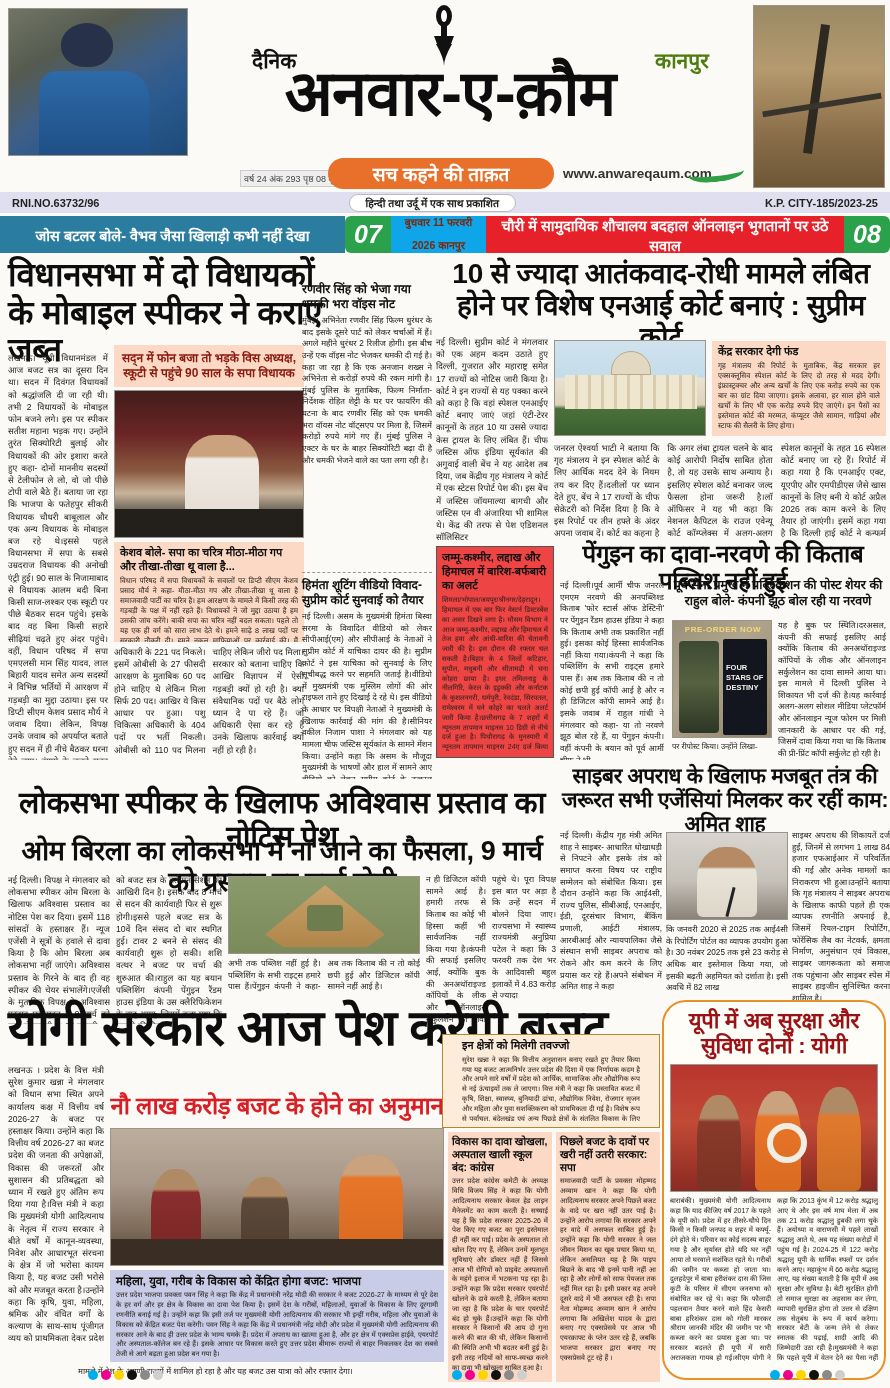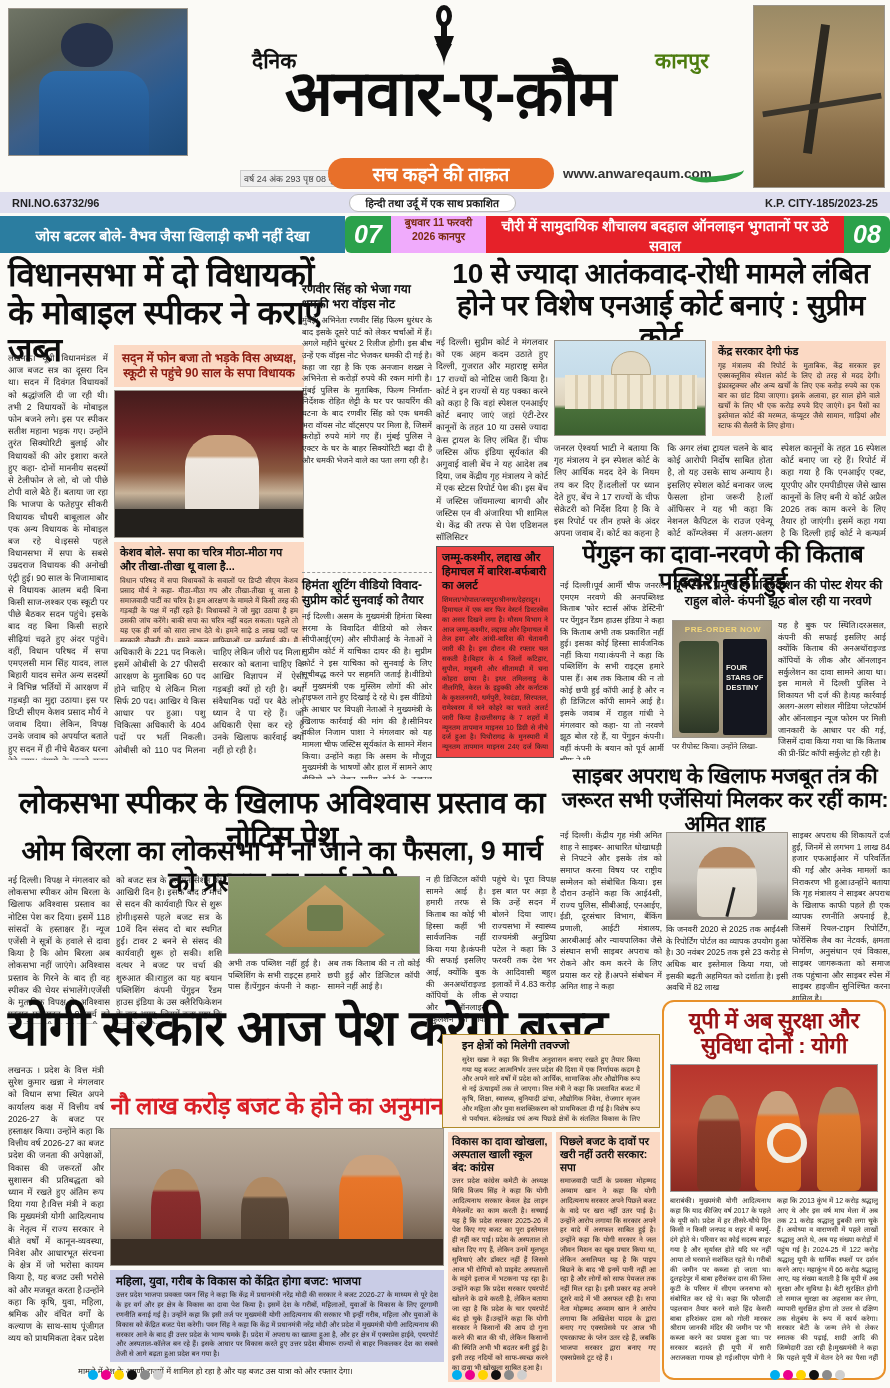--- a/index.html
+++ b/index.html
@@ -65,21 +65,21 @@
     <span class="pubpill">हिन्दी तथा उर्दू में एक साथ प्रकाशित</span>
     <span>K.P. CITY-185/2023-25</span>
   </div>
 
   <div class="abs teaser" style="left:0;top:216px;width:345px;height:37px;background:#2b7da0">
     <span>जोस बटलर बोले- वैभव जैसा खिलाड़ी कभी नहीं देखा</span>
   </div>
   <div class="abs badge" style="left:345px;top:216px;width:46px;height:37px">
     <span>07</span>
   </div>
-  <div class="abs center" style="left:391px;top:216px;width:95px;height:37px;background:#f0abfc;color:#7a2a10;font-weight:bold;font-size:10.5px;display:flex;flex-direction:column;justify-content:flex-start;line-height:1.3">
+  <div class="abs center" style="left:391px;top:216px;width:95px;height:37px;background:#0ea5e9;color:#7a2a10;font-weight:bold;font-size:10.5px;display:flex;flex-direction:column;justify-content:space-between;line-height:1.3">
     <span>बुधवार 11 फरवरी</span>
     <span>2026 कानपुर</span>
   </div>
   <div class="abs teaser" style="left:486px;top:216px;width:358px;height:37px;background:#e62129">
     <span>चौरी में सामुदायिक शौचालय बदहाल ऑनलाइन भुगतानों पर उठे सवाल</span>
   </div>
   <div class="abs badge" style="left:844px;top:216px;width:46px;height:37px;border-radius:0 6px 6px 0">
     <span>08</span>
   </div>
 
@@ -188,21 +188,21 @@
     <div class="abs pink" style="left:440px;top:132px;width:104px;height:250px;padding:3px 4px">
       <div class="smallhead" style="font-size:10.5px">विकास का दावा खोखला, अस्पताल खाली स्कूल बंद: कांग्रेस</div>
       <div class="tiny" style="margin-top:2px;height:200px;font-size:7px">उत्तर प्रदेश कांग्रेस कमेटी के अध्यक्ष विधि विजय सिंह ने कहा कि योगी आदित्यनाथ सरकार केवल हेड लाइन मैनेजमेंट का काम करती है। सच्चाई यह है कि प्रदेश सरकार 2025-26 में पेश किए गए बजट का पूरा इस्तेमाल ही नहीं कर पाई। प्रदेश के अस्पताल तो खोल दिए गए हैं, लेकिन उनमें मूलभूत सुविधाएं और डॉक्टर नहीं हैं जिससे आज भी रोगियों को प्राइवेट अस्पतालों के महंगे इलाज में भटकना पड़ रहा है।उन्होंने कहा कि प्रदेश सरकार एयरपोर्ट खोलने के दावे करती है, लेकिन बताया जा रहा है कि प्रदेश के चार एयरपोर्ट बंद हो चुके हैं।उन्होंने कहा कि योगी सरकार ने किसानों की आय दो गुना करने की बात की थी, लेकिन किसानों की स्थिति अभी भी बदतर बनी हुई है।इसी तरह नदियों को साफ-स्वच्छ करने का दावा भी खोखला साबित हुआ है।</div>
     </div>
     <div class="abs pink" style="left:548px;top:132px;width:104px;height:250px;padding:3px 4px">
       <div class="smallhead" style="font-size:10.5px">पिछले बजट के दावों पर खरी नहीं उतरी सरकार: सपा</div>
       <div class="tiny" style="margin-top:2px;height:200px;font-size:7px">समाजवादी पार्टी के प्रवक्ता मोहम्मद अव्वाम खान ने कहा कि योगी आदित्यनाथ सरकार अपने पिछले बजट के वादे पर खरा नहीं उतर पाई है। उन्होंने आरोप लगाया कि सरकार अपने हर वादे में असफल साबित हुई है। उन्होंने कहा कि योगी सरकार ने जल जीवन मिशन का खूब प्रचार किया था, लेकिन असलियत यह है कि पाइप बिछने के बाद भी इनमें पानी नहीं आ रहा है और लोगों को साफ पेयजल तक नहीं मिल रहा है। इसी प्रकार वह अपने दूसरे वादे में भी असफल रही है। सपा नेता मोहम्मद अव्वाम खान ने आरोप लगाया कि अखिलेश यादव के द्वारा बनाए गए एक्सप्रेसवे पर आज भी एयरक्राफ्ट के प्लेन उतर रहे हैं, जबकि भाजपा सरकार द्वारा बनाए गए एक्सप्रेसवे टूट रहे हैं ।</div>
     </div>
   </div>
 
-  <div class="abs" style="left:662px;top:1000px;width:224px;height:380px;border:2.5px solid #e8912a;border-radius:12px;background:#fffdf8;padding:6px;overflow:hidden">
+  <div class="abs" style="left:662px;top:1000px;width:224px;height:380px;border:2.5px solid #e8912a;border-radius:24px;background:#fffdf8;padding:6px;overflow:hidden">
     <div class="hl center" style="font-size:22px;color:#9a1215;height:54px">यूपी में अब सुरक्षा और सुविधा दोनों : योगी</div>
     <div class="ph" style="position:relative;left:0;top:2px;width:208px;height:128px;background:linear-gradient(180deg,#b8352e 0%,#c24a36 45%,#8a2a22 100%);border:1px solid #999">
       <div class="abs" style="left:84px;top:26px;width:46px;height:100px;border-radius:45% 45% 6px 6px;background:linear-gradient(180deg,#caa27e 0%,#caa27e 22%,#e8762a 26%,#d96a20 100%)"></div>
       <div class="abs" style="left:146px;top:22px;width:44px;height:104px;border-radius:45% 45% 6px 6px;background:linear-gradient(180deg,#b08a64 0%,#b08a64 24%,#e07a2e 28%,#cc6a24 100%)"></div>
       <div class="abs" style="left:26px;top:30px;width:44px;height:96px;border-radius:45% 45% 6px 6px;background:linear-gradient(180deg,#b08a64 0%,#b08a64 24%,#8a3a2a 28%,#7a3222 100%)"></div>
       <div class="abs" style="left:96px;top:58px;width:40px;height:40px;border-radius:50%;border:6px solid #f2ede2"></div>
     </div>
     <div class="tiny cols2" style="margin-top:6px;height:168px;font-size:7px;column-gap:6px">बाराबंकी। मुख्यमंत्री योगी आदित्यनाथ कहा कि याद कीजिए वर्ष 2017 के पहले के यूपी को। प्रदेश में हर तीसरे-चौथे दिन किसी न किसी जनपद व शहर में कर्फ्यू-दंगे होते थे। परिवार का कोई सदस्य बाहर गया है और सूर्यास्त होते यदि घर नहीं आया तो घरवाले सशंकित रहते थे। गरीबों की जमीन पर कब्जा हो जाता था।दुलहदेपुर में बाबा हरीशंकर दास की जिस कुटी के परिसर में सीएम जनसभा को संबोधित कर रहे थे। कहा कि फौलादी पहलवान तैयार करने वाले हिंद केसरी बाबा हरिशंकर दास को गोली मारकर श्रीराम जानकी मंदिर की जमीन पर भी कब्जा करने का प्रयास हुआ था। पर सरकार बदलते ही यूपी में सारी अराजकता गायब हो गई।सीएम योगी ने कहा कि 2013 कुंभ में 12 करोड़ श्रद्धालु आए थे और इस वर्ष माघ मेला में अब तक 21 करोड़ श्रद्धालु डुबकी लगा चुके हैं। अयोध्या व वाराणसी में पहले लाखों श्रद्धालु आते थे, अब यह संख्या करोड़ों में पहुंच गई है। 2024-25 में 122 करोड़ श्रद्धालु यूपी के धार्मिक स्थलों पर दर्शन करने आए। महाकुंभ में 66 करोड़ श्रद्धालु आए, यह संख्या बताती है कि यूपी में अब सुरक्षा और सुविधा है। बेटी सुरक्षित होगी तो समाज सुरक्षा का अहसास कर लेगा, व्यापारी सुरक्षित होगा तो उत्तर से दक्षिण तक सेतुबंध के रूप में कार्य करेगा। सरकार बेटी के जन्म लेने से लेकर स्नातक की पढ़ाई, शादी आदि की जिम्मेदारी उठा रही है।मुख्यमंत्री ने कहा कि पहले यूपी में वेतन देने का पैसा नहीं था, लेकिन आज पैसे का उपयोग हर तबके के हित के लिए हो रहा है। छात्रों को बिना भेदभाव छात्रवृत्ति दी जा रही है।</div>
   </div>
 

